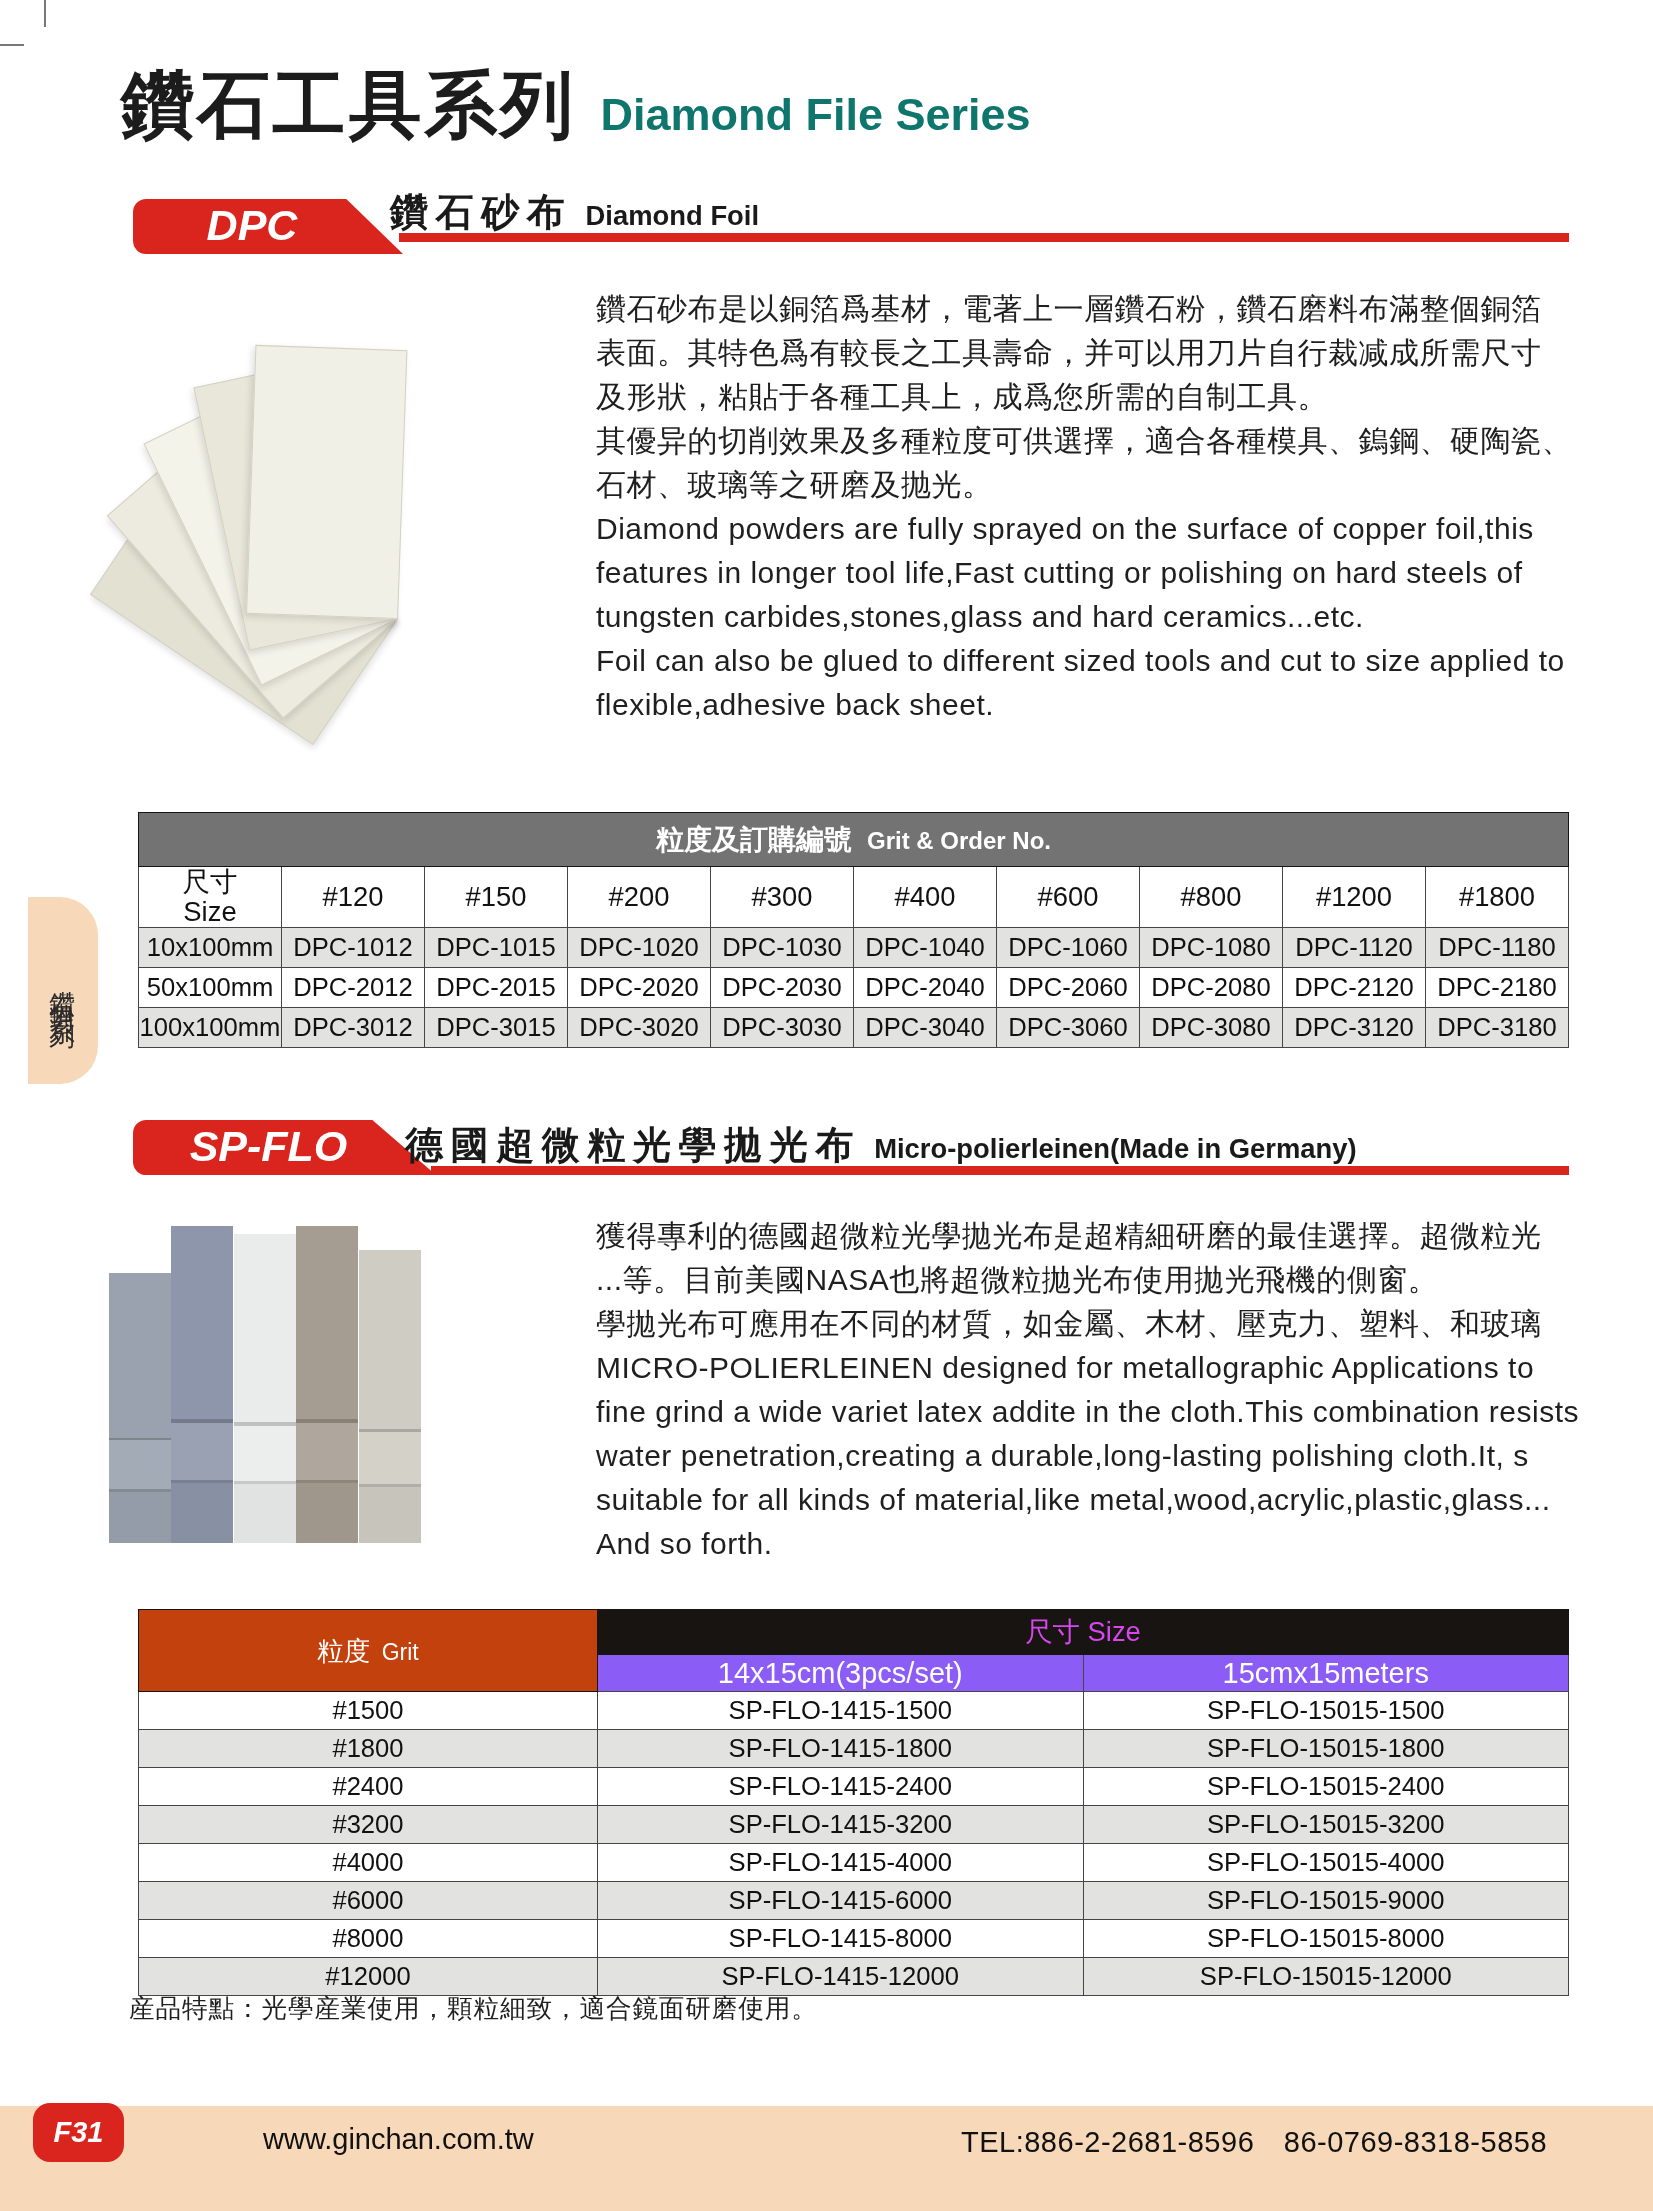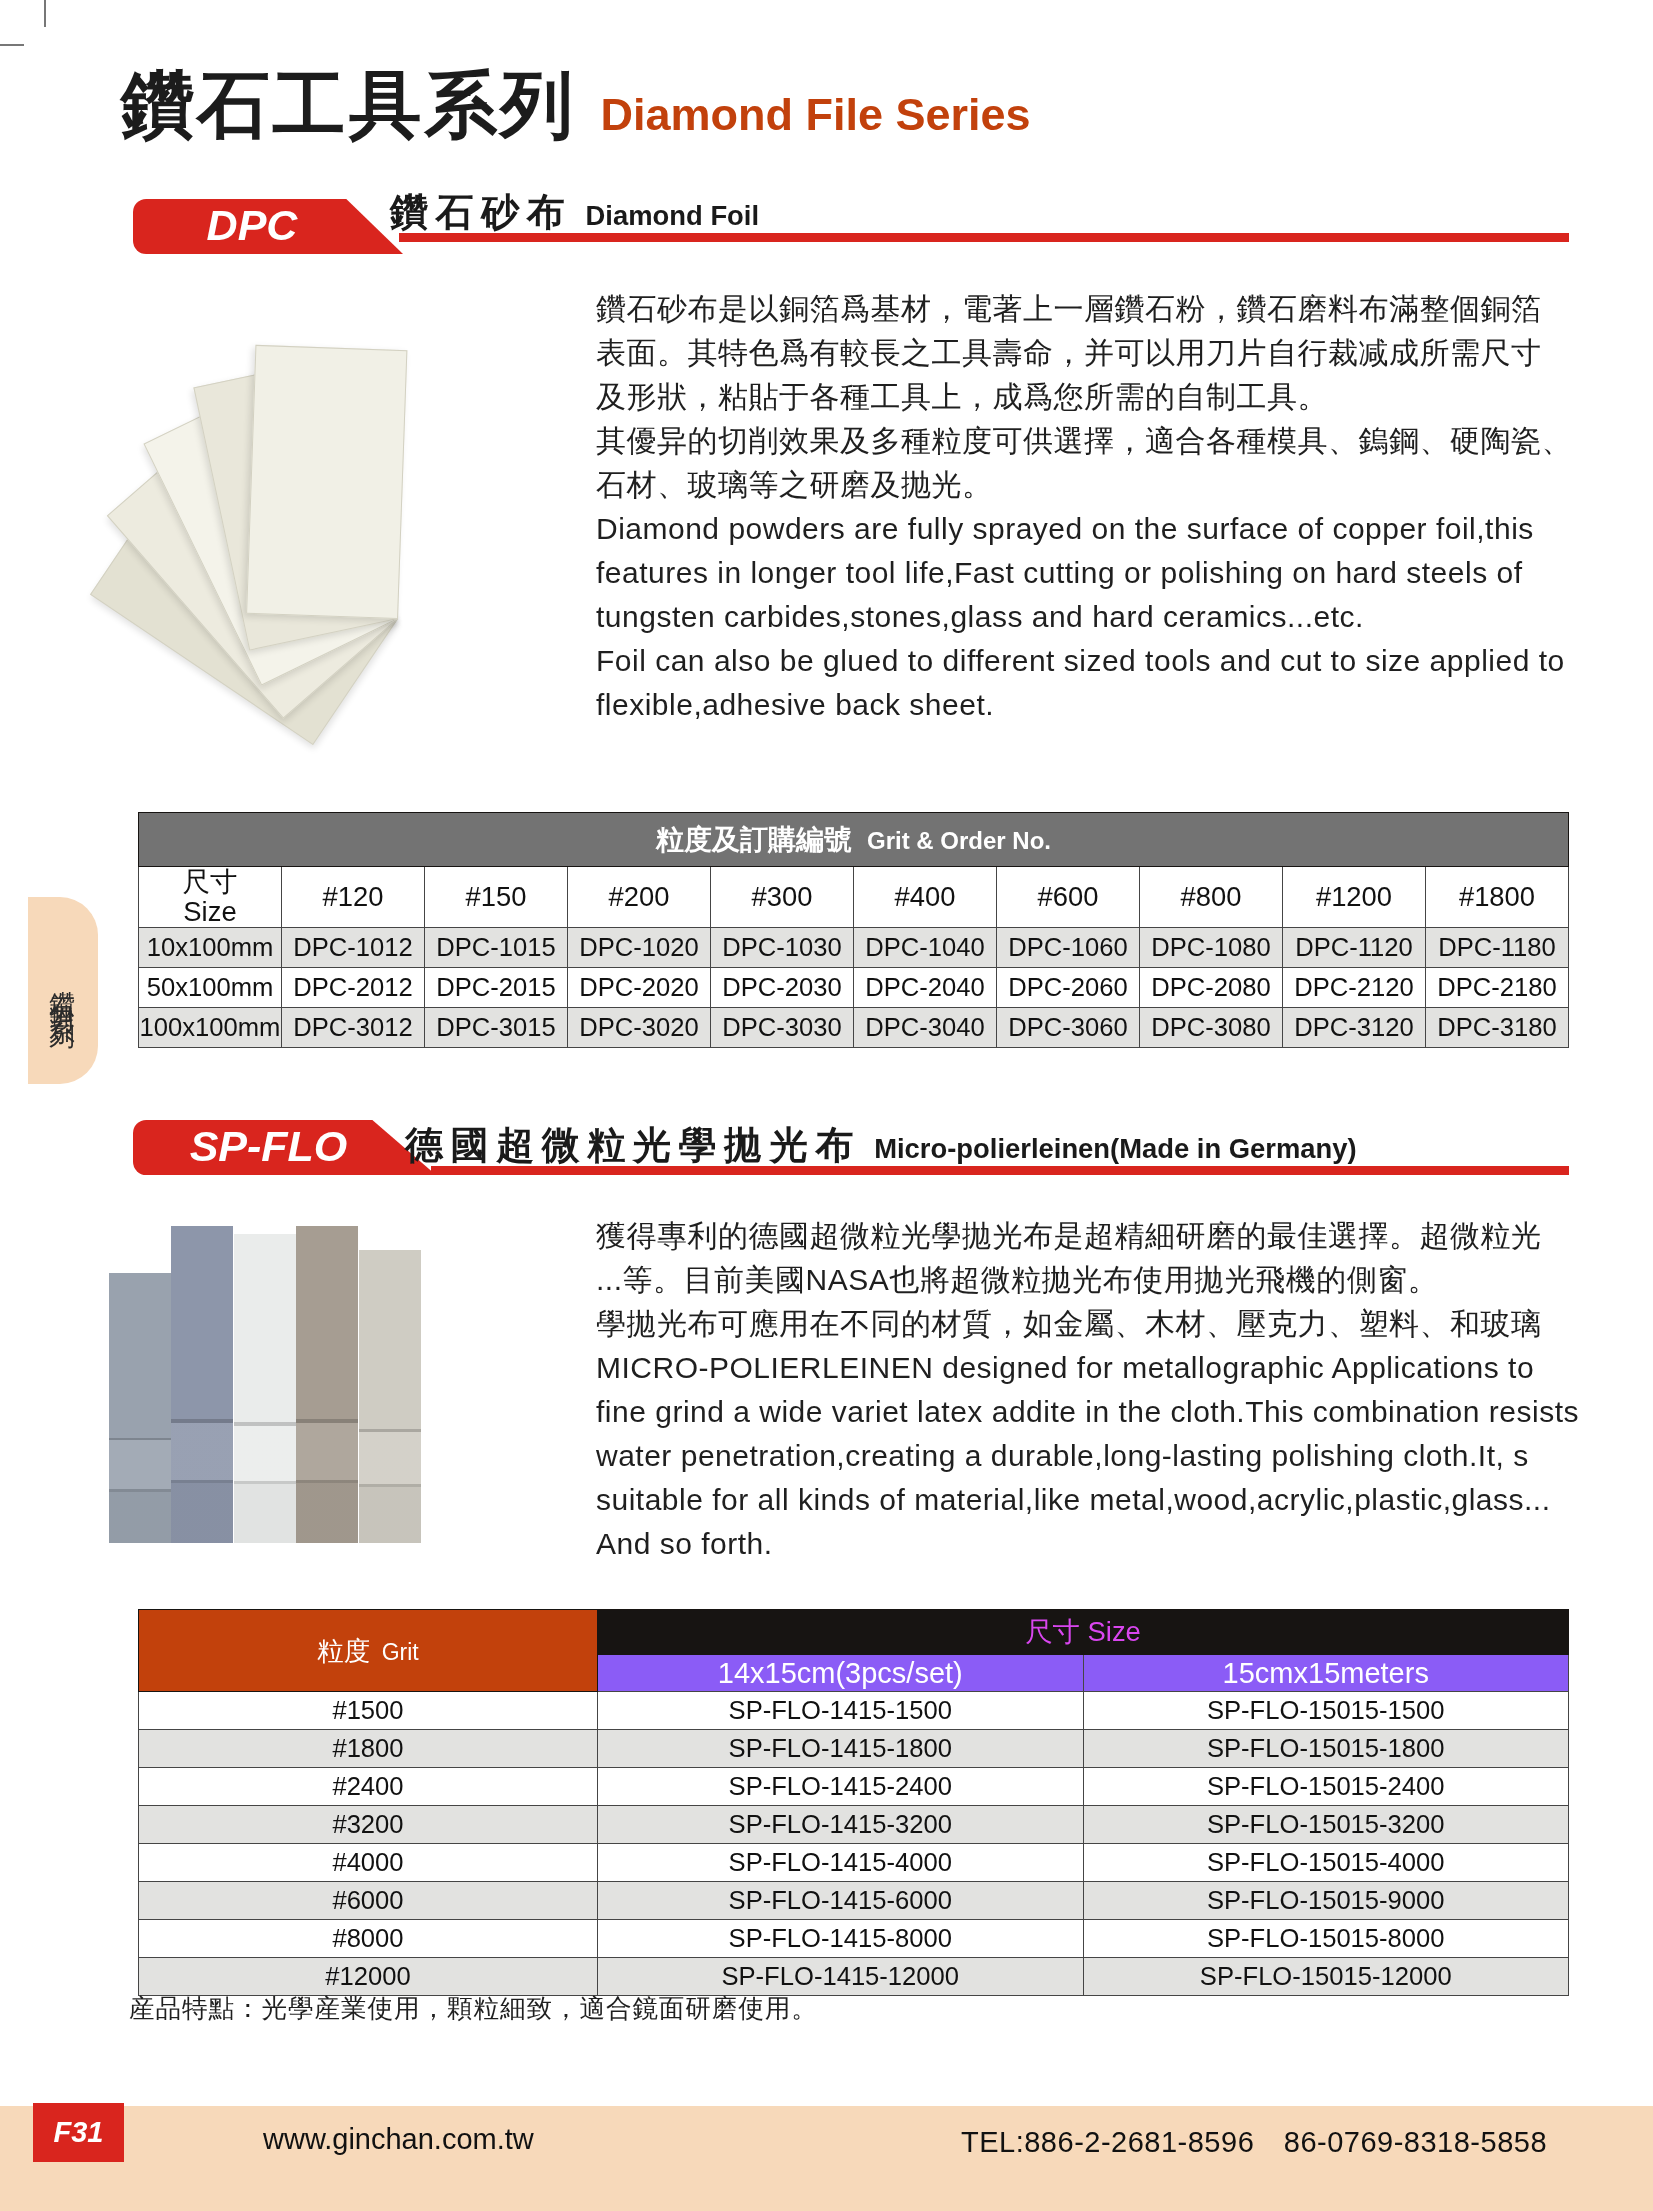--- a/index.html
+++ b/index.html
@@ -7,21 +7,21 @@
     position:relative; width:1653px; height:2212px; background:#ffffff;
     font-family:"Liberation Sans","DejaVu Sans",sans-serif; overflow:hidden; color:#222;
   }
   
   .crop-v { position:absolute; left:44px; top:0; width:1.9px; height:26.5px; background:#777; }
   .crop-h { position:absolute; left:0; top:44px; width:24px; height:1.9px; background:#777; }
 
   
   .main-title { position:absolute; left:121px; top:57px; display:flex; align-items:baseline; white-space:nowrap; }
   .main-title .zh { font-size:73px; font-weight:bold; color:#1c1c1c; letter-spacing:2.8px; }
-  .main-title .en { font-size:45px; font-weight:bold; color:#c2410c; margin-left:24.6px; letter-spacing:0px; }
+  .main-title .en { font-size:45px; font-weight:bold; color:#0f766e; margin-left:24.6px; letter-spacing:0px; }
 
   
   .badge {
     position:absolute; height:55px; background:#d9251e; color:#fff;
     font-weight:bold; font-size:43px; line-height:53px; text-align:center;
     border-radius:13.2px 0 0 13.2px;
     clip-path:polygon(0 0, 79% 0, 100% 100%, 0 100%);
     font-style:italic;
   }
   .badge-dpc { left:133px; top:199px; width:238px; padding-right:32px; }
@@ -95,21 +95,21 @@
     background:#f7d9ba; border-radius:0 38px 38px 0;
     display:flex; align-items:center; justify-content:center;
   }
   .side-tab span { writing-mode:vertical-rl; font-size:25.6px; letter-spacing:6.6px; color:#2b2b2b; }
 
   
   .footer-bar { position:absolute; left:0; top:2106px; width:1653px; height:106px; background:#f7d9ba; }
   .page-no {
     position:absolute; left:33px; top:2103px; width:91px; height:59px; background:#d9251e;
     color:#fff; font-weight:bold; font-style:italic; font-size:29px;
-    display:flex; align-items:center; justify-content:center;
+    display:flex; align-items:center; justify-content:center;border-radius:17px;
   }
   .website { position:absolute; left:263px; top:2123px; font-size:29px; color:#111; }
   .tel { position:absolute; left:961px; top:2123px; font-size:29px; color:#111; letter-spacing:0.5px; }
 </style>
 </head>
 <body>
 
 <div class="page">
 
   <div class="crop-v"></div>

